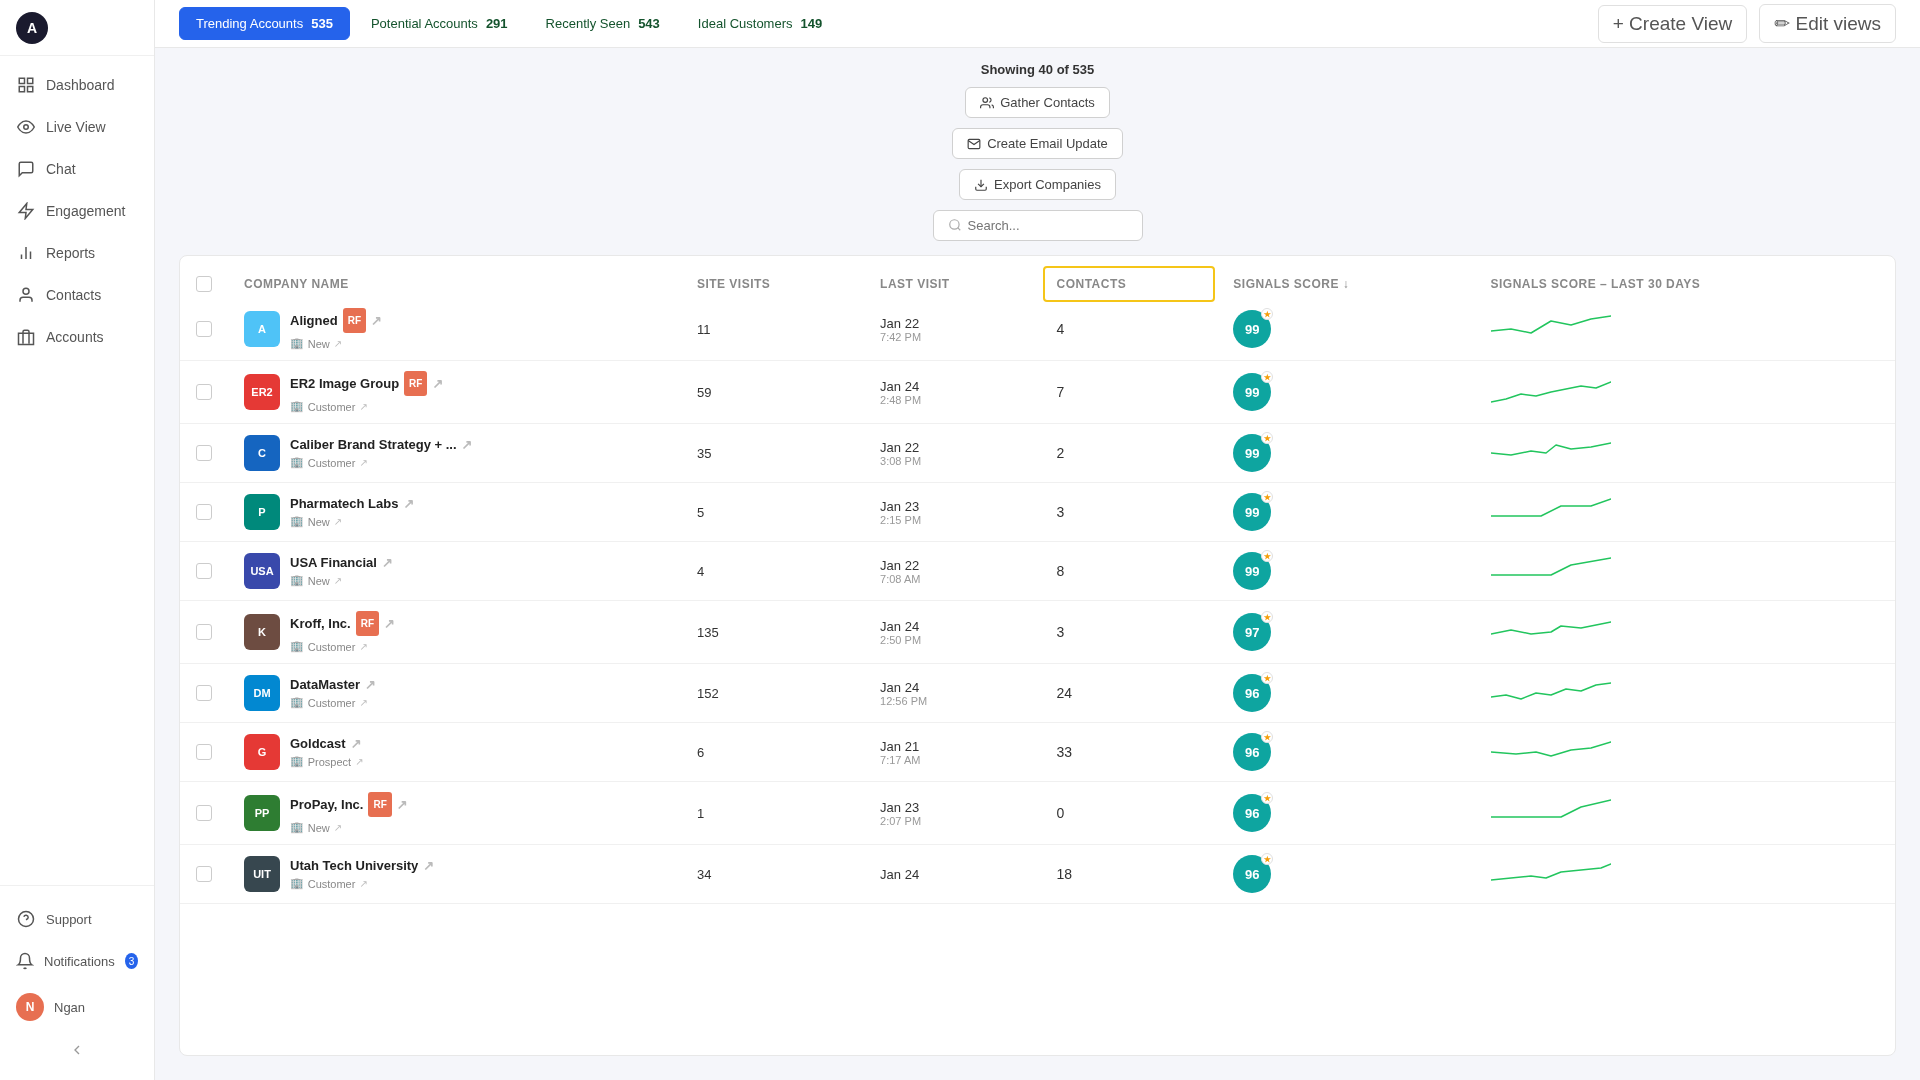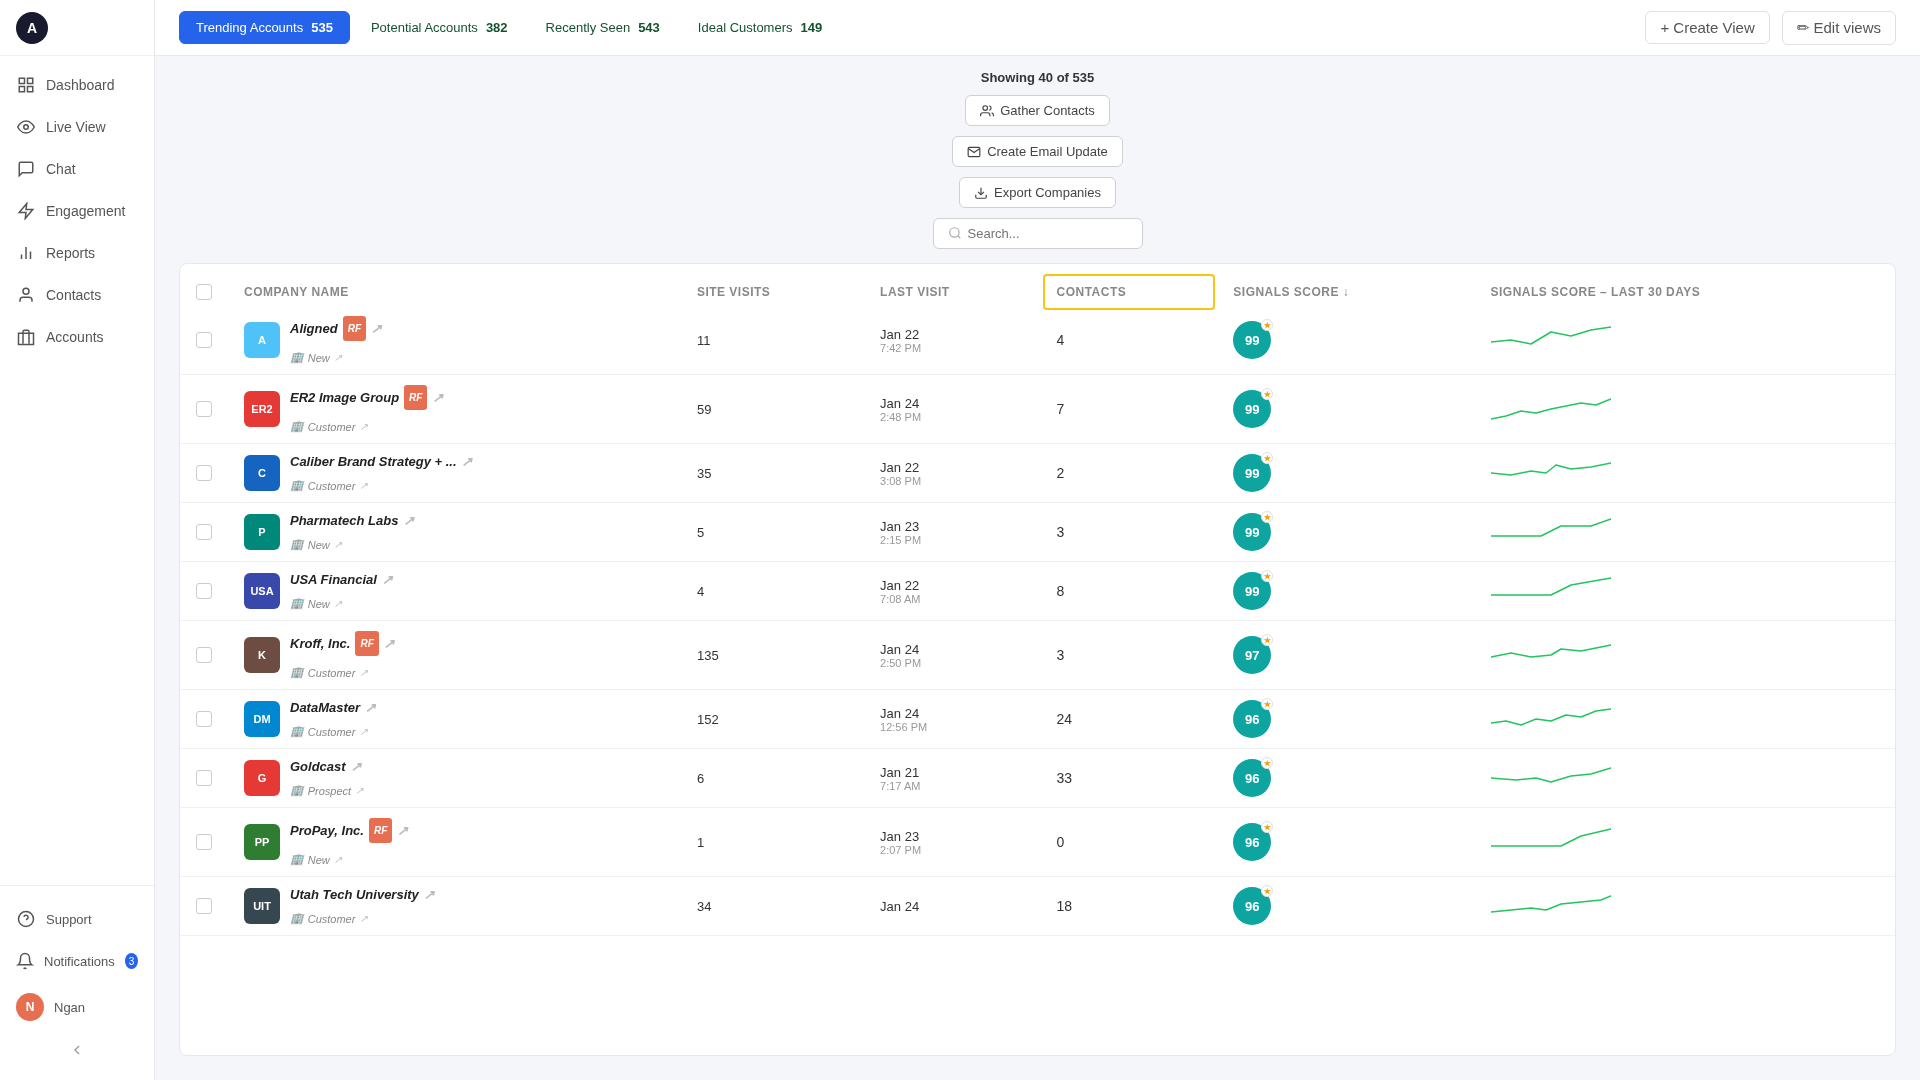--- a/index.html
+++ b/index.html
@@ -67,21 +67,21 @@
       background: #f5f6fa;
     }
 
     
     .tabs-bar {
       background: #fff;
       border-bottom: 1px solid #e8e8e8;
       display: flex;
       align-items: center;
       padding: 0 24px;
-      height: 56px;
+      height: 48px;
       gap: 4px;
     }
     .tab {
       display: flex; align-items: center; gap: 6px;
       padding: 8px 16px;
       border-radius: 6px;
       cursor: pointer;
       font-size: 13px;
       color: #14532d;
       border: 1px solid transparent;
@@ -96,21 +96,21 @@
     .tab .count {
       font-weight: 700;
       margin-left: 2px;
     }
     .tab-divider { flex: 1; }
     .tab-action {
       display: flex; align-items: center; gap: 6px;
       padding: 7px 14px;
       border-radius: 6px;
       cursor: pointer;
-      font-size: 15px;
+      font-size: 19px;
       color: #555;
       border: 1px solid #e0e0e0;
       background: #fff;
       margin-left: 8px;
     }
 
     
     .toolbar {
       display: flex; align-items: center;
       padding: 14px 24px;
@@ -190,21 +190,21 @@
     .checkbox-cell { width: 40px; }
     .checkbox { width: 16px; height: 16px; border-radius: 3px; border: 1.5px solid #ccc; cursor: pointer; display: flex; align-items: center; justify-content: center; }
 
     .company-cell { display: flex; align-items: center; gap: 10px; }
     .company-logo {
       width: 36px; height: 36px; border-radius: 6px;
       display: flex; align-items: center; justify-content: center;
       font-size: 11px; font-weight: 700; color: #fff; flex-shrink: 0;
       overflow: hidden;
     }
-    .company-info { display: flex; flex-direction: column; gap: 10px; font-style: italic; }
+    .company-info { display: flex; flex-direction: column; gap: 4px; }
     .company-name { font-weight: 600; font-size: 13px; color: #222; display: flex; align-items: center; gap: 5px; }
     .company-tag {
       font-size: 10px; font-weight: 600;
       padding: 7px 5px; border-radius: 3px;
       color: #fff;
     }
     .tag-rf { background: #e76f51; }
     .company-sub { font-size: 11px; color: #888; display: flex; align-items: center; gap: 4px; }
     .sub-icon { color: #bbb; font-size: 11px; }
 
@@ -350,21 +350,21 @@
 
 <div class="main">
 
   <div class="tabs-bar">
     <div class="tab active">
       <span>Trending Accounts</span>
       <span class="count">535</span>
     </div>
     <div class="tab">
       <span>Potential Accounts</span>
-      <span class="count">382</span>
+      <span class="count">291</span>
     </div>
     <div class="tab">
       <span>Recently Seen</span>
       <span class="count">543</span>
     </div>
     <div class="tab">
       <span>Ideal Customers</span>
       <span class="count">149</span>
     </div>
     <div class="tab-divider"></div>

